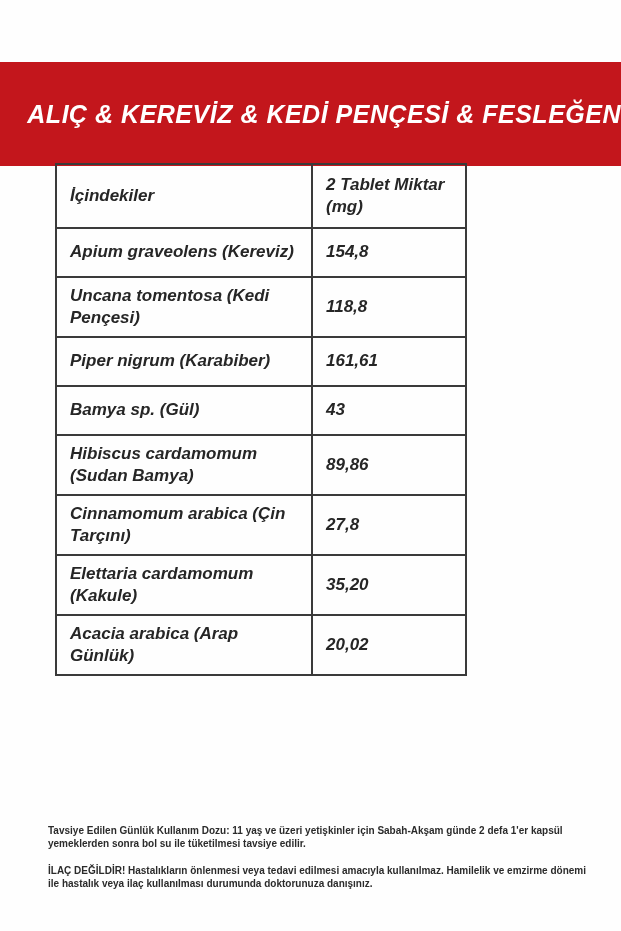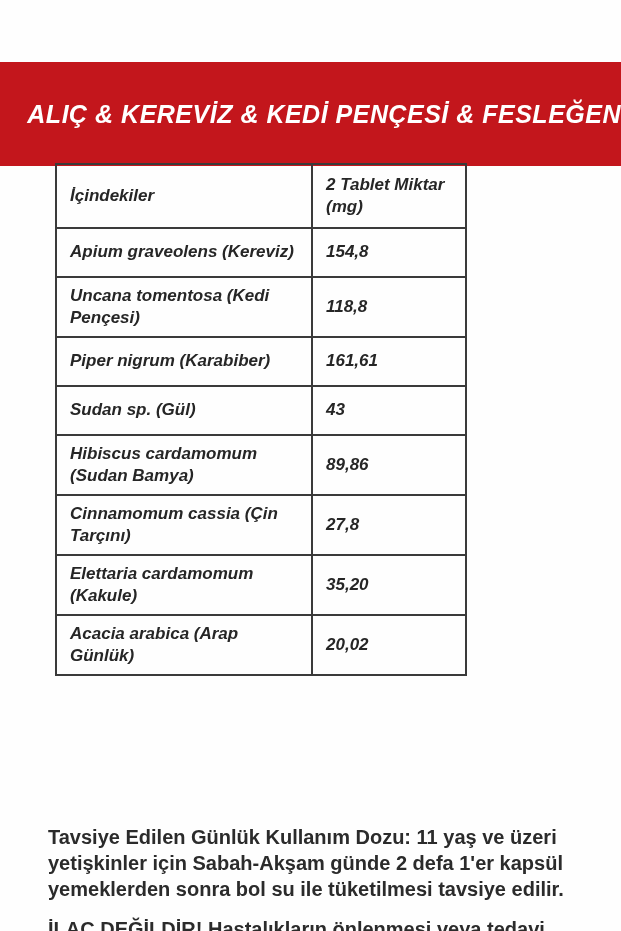--- a/index.html
+++ b/index.html
@@ -63,21 +63,21 @@
   table.ingredients tr.single td   { height: 35px; }
   table.ingredients tr.double td   { height: 46px; }
   .footer {
     position: absolute;
     left: 48px;
     width: 545px;
     top: 824px;
   }
   .footer p {
     margin: 0 0 14px 0;
-    font-size: 20px;
+    font-size: 10px;
     font-weight: bold;
     line-height: 1.3;
     color: #2b2b2b;
   }
 </style>
 </head>
 <body>
 
 <div class="page">
 
@@ -104,29 +104,29 @@
         </tr>
         <tr class="double">
           <td>Uncana tomentosa (Kedi Pençesi)</td>
           <td>118,8</td>
         </tr>
         <tr class="single">
           <td>Piper nigrum (Karabiber)</td>
           <td>161,61</td>
         </tr>
         <tr class="single">
-          <td>Sudan sp. (Gül)</td>
+          <td>Bamya sp. (Gül)</td>
           <td>43</td>
         </tr>
         <tr class="double">
           <td>Hibiscus cardamomum (Sudan Bamya)</td>
           <td>89,86</td>
         </tr>
         <tr class="double">
-          <td>Cinnamomum cassia (Çin Tarçını)</td>
+          <td>Cinnamomum arabica (Çin Tarçını)</td>
           <td>27,8</td>
         </tr>
         <tr class="double">
           <td>Elettaria cardamomum (Kakule)</td>
           <td>35,20</td>
         </tr>
         <tr class="double">
           <td>Acacia arabica (Arap Günlük)</td>
           <td>20,02</td>
         </tr>

